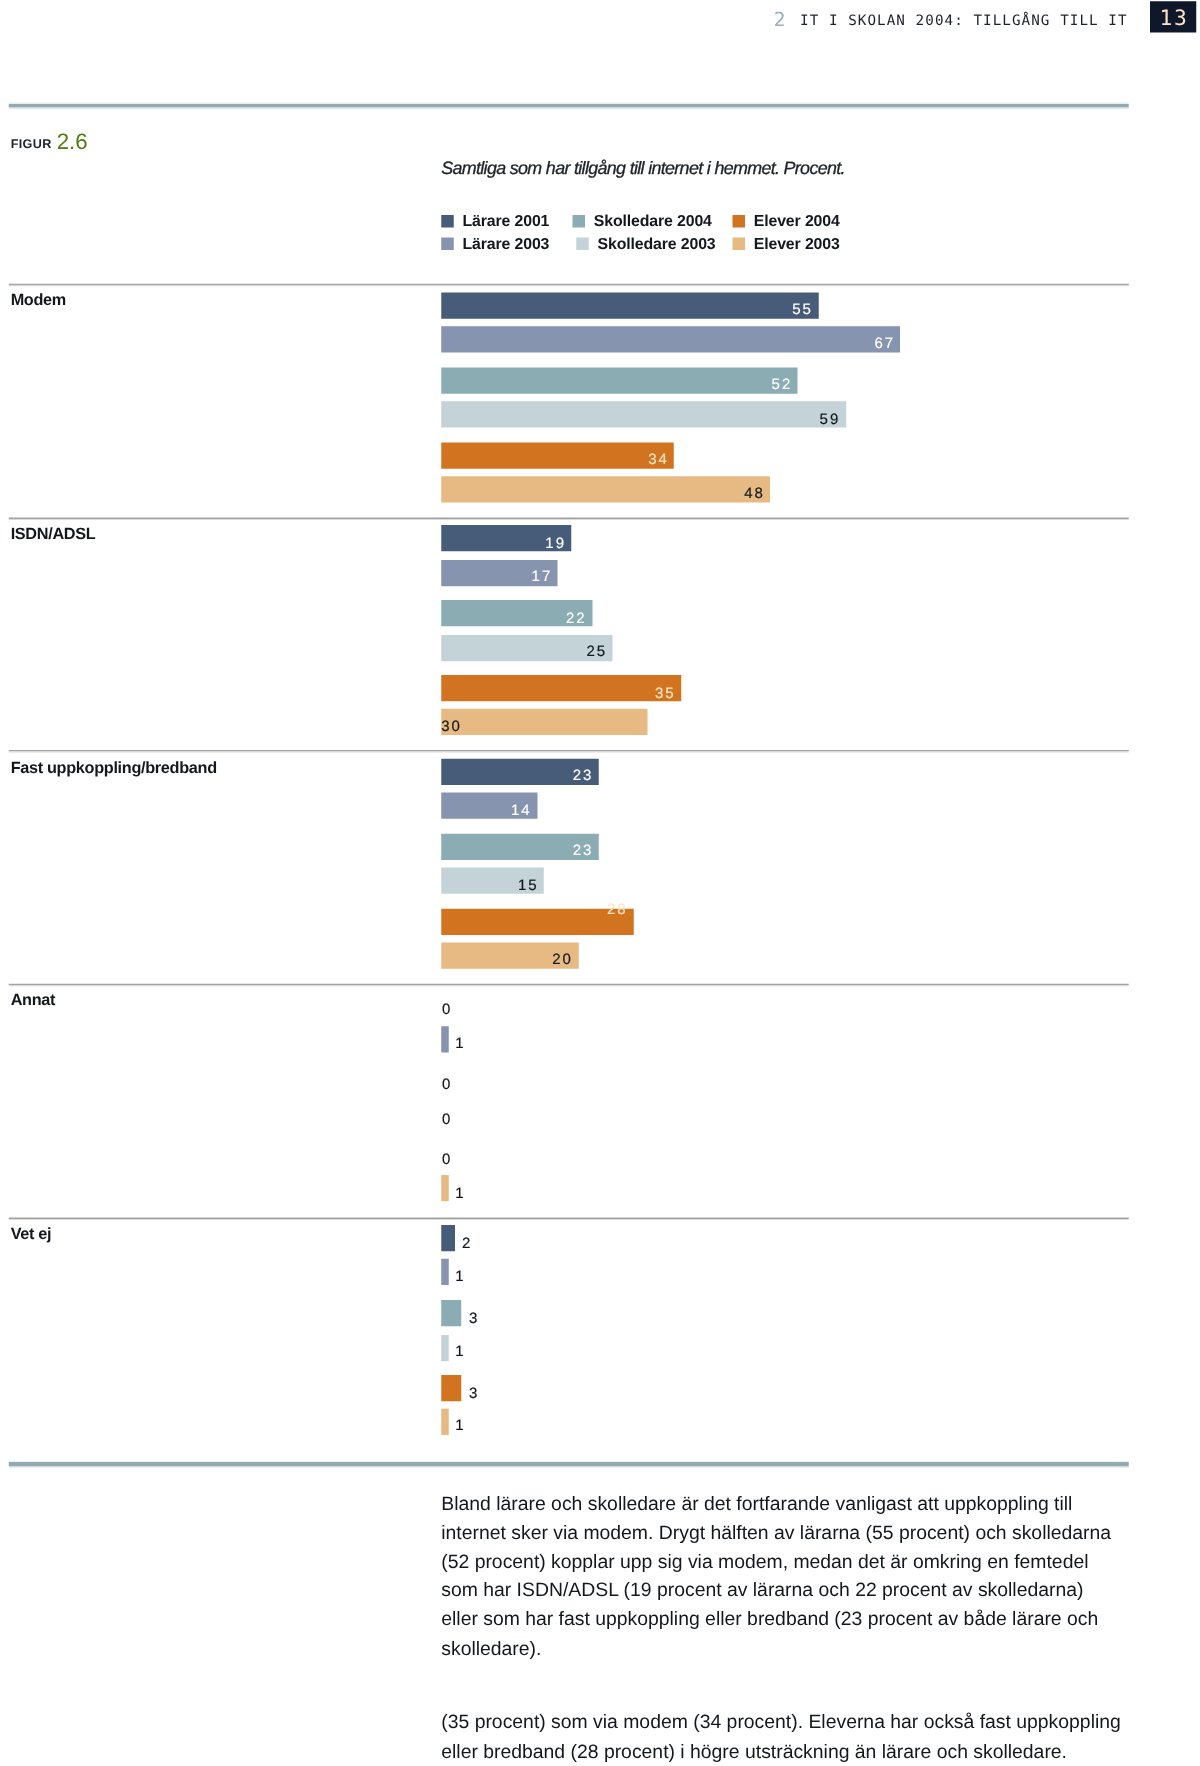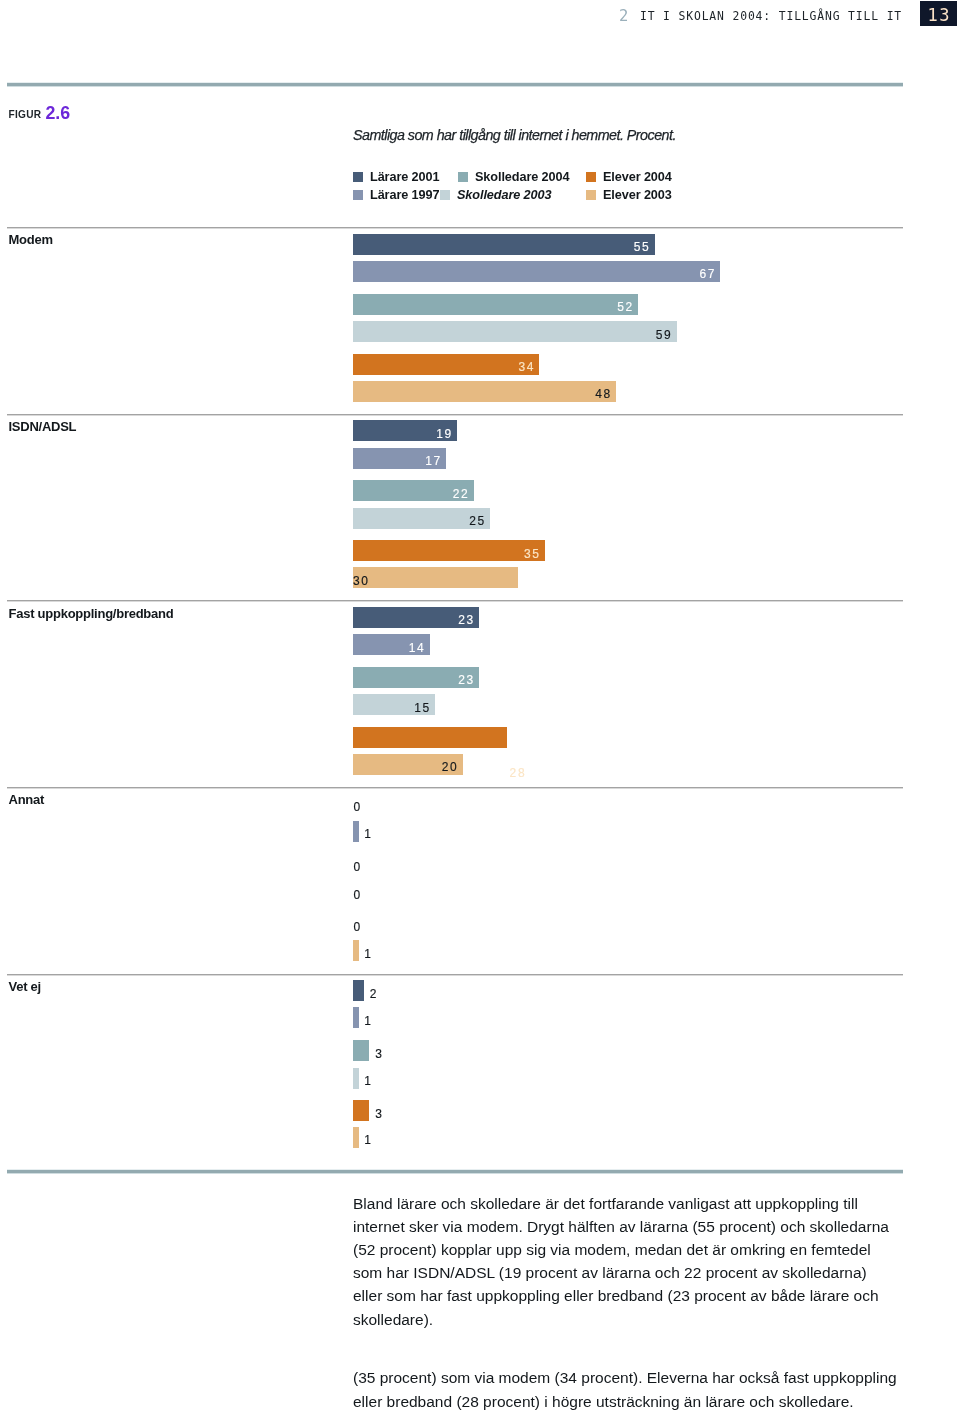--- a/index.html
+++ b/index.html
@@ -32,21 +32,21 @@
     background:linear-gradient(#e6eef0 0 1px,#93aab0 1px 4px,#d0dde0 4px 5px);}
   .rule-bot{position:absolute;left:7px;top:1169px;width:896px;height:5px;
     background:linear-gradient(#e6eef0 0 1px,#93aab0 1px 4px,#d0dde0 4px 5px);}
   .rule-cat{position:absolute;left:7px;width:896px;height:2px;
     background:linear-gradient(#a3a3a3 0 1px,#d9d9d9 1px 2px);}
 
   
   .fig-label{position:absolute;left:8.5px;top:103px;white-space:nowrap;}
   .fig-word{font-size:10.1px;letter-spacing:0.3px;color:#1d2328;font-weight:700;
     position:relative;top:-1.5px;}
-  .fig-num{font-size:17.8px;color:#6d28d9;font-weight:700;margin-left:4px;
+  .fig-num{font-size:17.8px;color:#4d7c0f;font-weight:400;margin-left:4px;
     letter-spacing:0px;}
 
   
   .fig-title{position:absolute;left:353px;top:101.6px;
     font-size:18.1px;font-weight:700;color:#13181c;letter-spacing:-0.38px;
     white-space:nowrap;}
   .fig-sub{position:absolute;left:353px;top:127px;
     font-size:14.3px;font-style:italic;font-weight:400;color:#1d2328;letter-spacing:-0.53px;
     -webkit-text-stroke:0.25px #1d2328;
     white-space:nowrap;}
@@ -106,23 +106,23 @@
           <span class="leg-txt">Skolledare 2004</span>
         </div>
         <div class="leg-item" style="position: absolute; left: 233px;">
           <span class="leg-sw" style="background: rgb(210, 116, 31);"></span>
           <span class="leg-txt">Elever 2004</span>
         </div>
       </div>
       <div class="leg-row" style="position: relative;">
         <div class="leg-item" style="position: absolute; left: 0px;">
           <span class="leg-sw" style="background: rgb(134, 148, 176);"></span>
-          <span class="leg-txt">Lärare 1997</span>
-        </div>
-        <div class="leg-item" style="position: absolute; left: 87px; font-style: italic;">
+          <span class="leg-txt">Lärare 2003</span>
+        </div>
+        <div class="leg-item" style="position: absolute; left: 108px;">
           <span class="leg-sw" style="background: rgb(195, 211, 216);"></span>
           <span class="leg-txt">Skolledare 2003</span>
         </div>
         <div class="leg-item" style="position: absolute; left: 233px;">
           <span class="leg-sw" style="background: rgb(230, 186, 130);"></span>
           <span class="leg-txt">Elever 2003</span>
         </div>
       </div>
     </div>
 
@@ -159,21 +159,21 @@
       <div class="cat-label" style="top: 606.5px;">Fast uppkoppling/bredband</div>
       <div class="bar" style="top: 606.8px; height: 21px; width: 126.155px; background: rgb(71, 92, 120);"></div>
       <div class="bar-val" style="color: rgb(255, 255, 255); left: 353px; width: 121.755px; text-align: right; top: 614.3px;">23</div>
       <div class="bar" style="top: 634.1px; height: 21px; width: 76.79px; background: rgb(134, 148, 176);"></div>
       <div class="bar-val" style="color: rgb(255, 255, 255); left: 353px; width: 72.39px; text-align: right; top: 641.6px;">14</div>
       <div class="bar" style="top: 666.9px; height: 21px; width: 126.155px; background: rgb(138, 172, 178);"></div>
       <div class="bar-val" style="color: rgb(255, 255, 255); left: 353px; width: 121.755px; text-align: right; top: 674.4px;">23</div>
       <div class="bar" style="top: 694.4px; height: 21px; width: 82.275px; background: rgb(195, 211, 216);"></div>
       <div class="bar-val" style="color: rgb(19, 24, 28); left: 353px; width: 77.875px; text-align: right; top: 701.9px;">15</div>
       <div class="bar" style="top: 727px; height: 21px; width: 153.58px; background: rgb(210, 116, 31);"></div>
-      <div class="bar-val" style="color: rgb(251, 229, 197); left: 353px; width: 149.18px; text-align: right; top: 767px; margin-left: 24px;">28</div>
+      <div class="bar-val" style="color: rgb(251, 229, 197); left: 353px; width: 149.18px; text-align: right; top: 721px;">28</div>
       <div class="bar" style="top: 753.7px; height: 21px; width: 109.7px; background: rgb(230, 186, 130);"></div>
       <div class="bar-val" style="color: rgb(19, 24, 28); left: 353px; width: 105.3px; text-align: right; top: 761.2px;">20</div>
       <div class="rule-cat" style="top: 786.95px;"></div>
       <div class="cat-label" style="top: 793.1px;">Annat</div>
       <div class="bar-val out" style="left: 353.5px; top: 800.9px;">0</div>
       <div class="bar" style="top: 820.7px; height: 21px; width: 5.5px; background: rgb(134, 148, 176);"></div>
       <div class="bar-val out" style="left: 364.2px; top: 828.2px;">1</div>
       <div class="bar-val out" style="left: 353.5px; top: 861px;">0</div>
       <div class="bar-val out" style="left: 353.5px; top: 888.5px;">0</div>
       <div class="bar-val out" style="left: 353.5px; top: 921.1px;">0</div>

